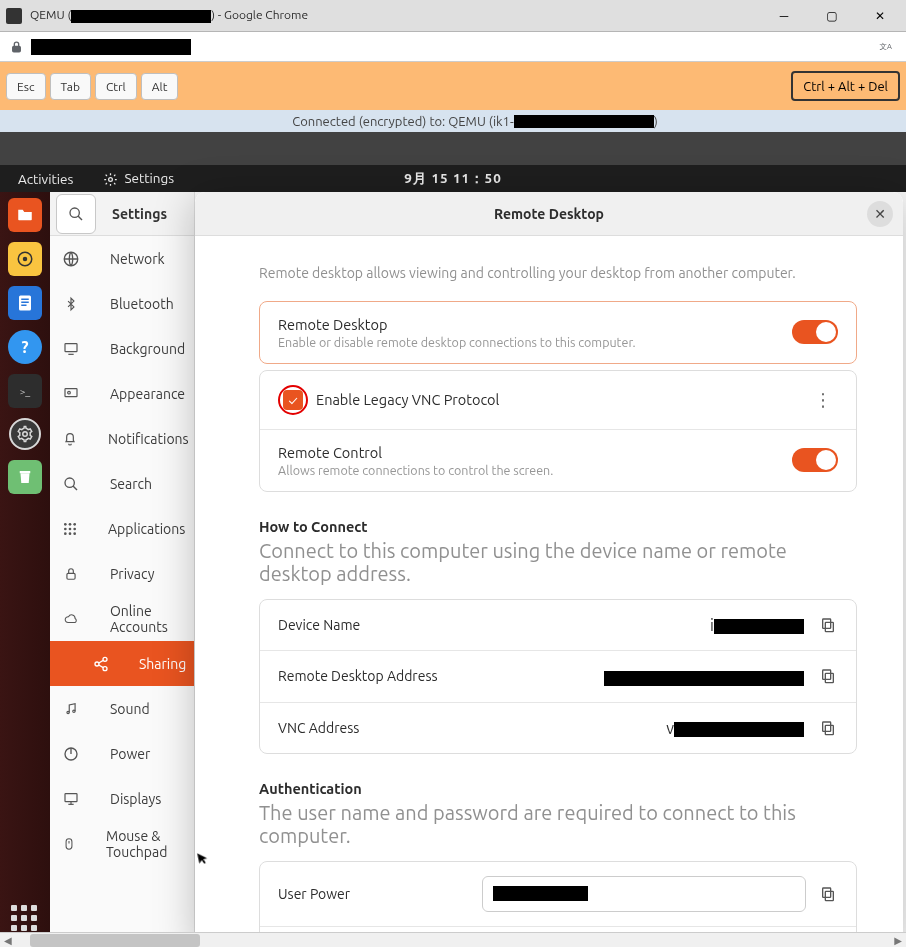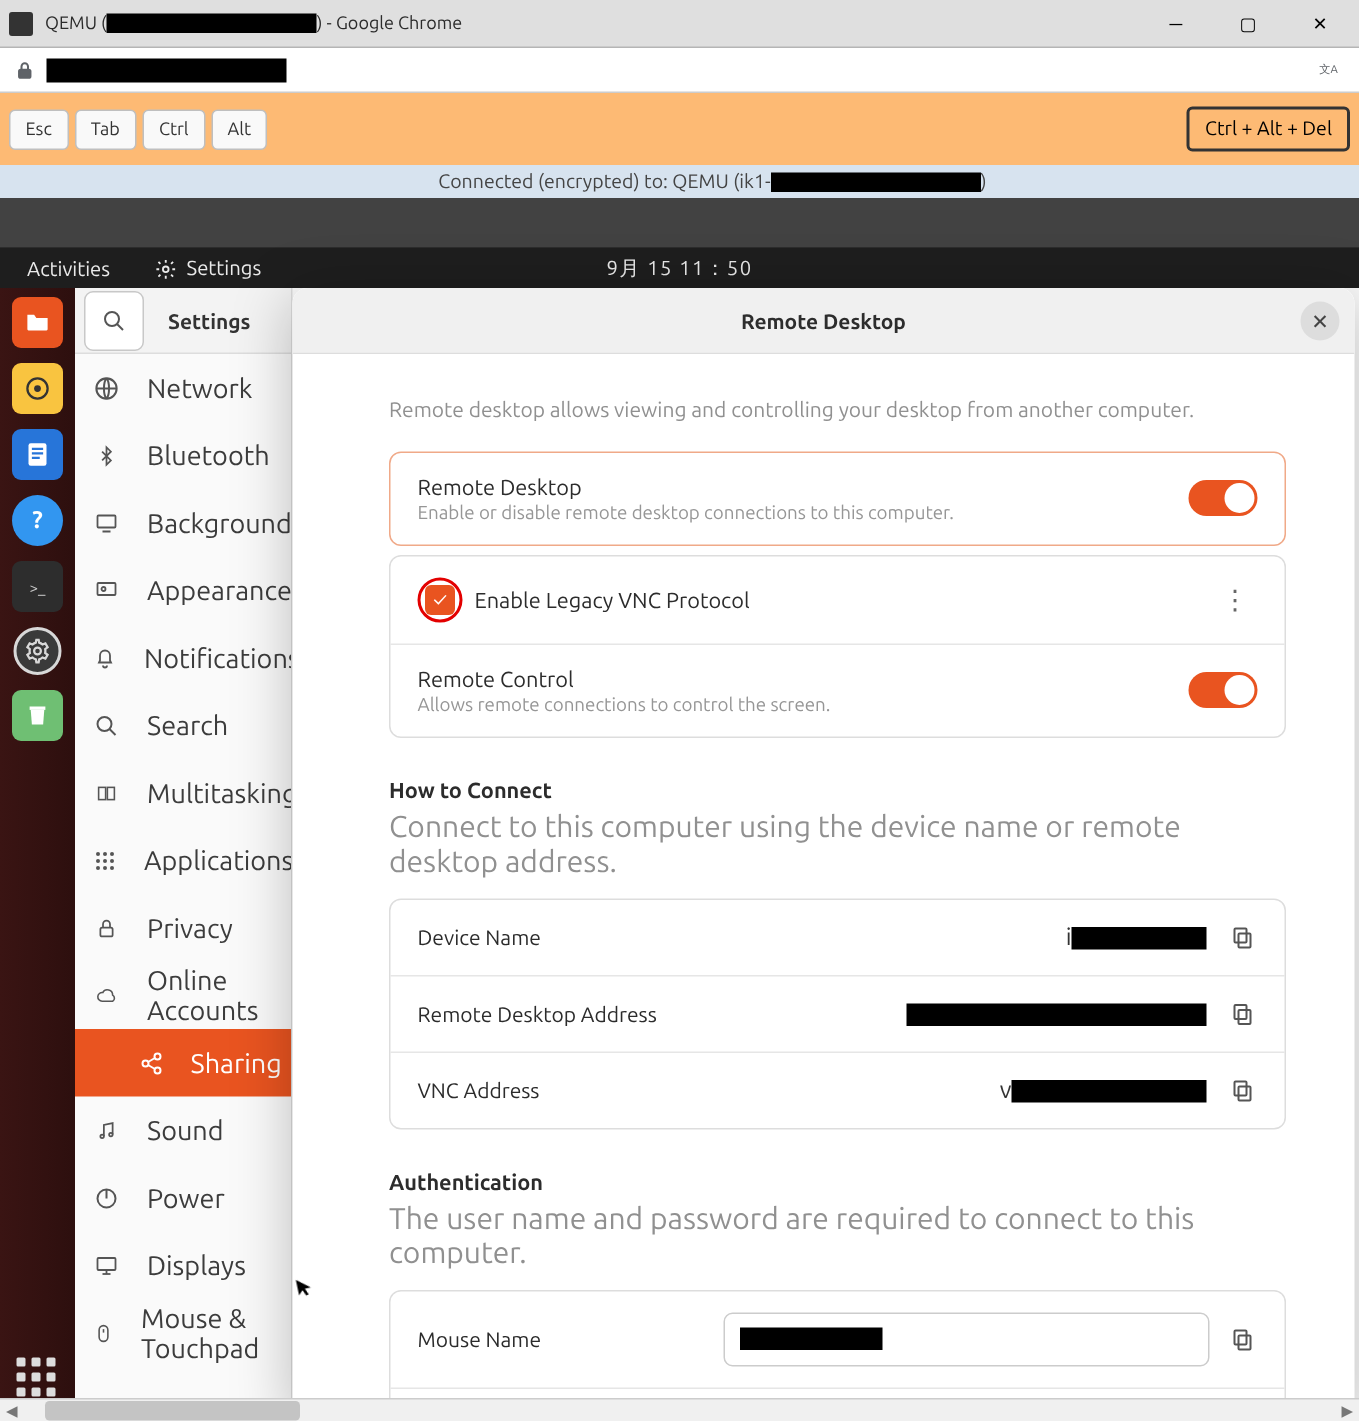--- a/index.html
+++ b/index.html
@@ -18,40 +18,40 @@
 .novnc-btn{background:#f9f9f9;border:1px solid #bfbfbf;border-radius:4px;padding:6px 10px;font-size:12px;color:#333;}
 .novnc-toolbar .spacer{flex:1;}
 .novnc-cad{border:2px solid #333;border-radius:4px;padding:6px 10px;font-size:13px;background:transparent;}
 .novnc-status{height:22px;background:#d7e3ef;color:#444;font-size:13px;display:flex;align-items:center;justify-content:center;padding-left:44px;}
 .novnc-status .redact{display:inline-block;width:140px;height:13px;background:#000;vertical-align:middle;}
 .vnc-area{position:relative;height:815px;background:#333;}
 .grey-band{height:33px;background:#424242;}
 .topbar{height:27px;background:#1e1e1e;color:#eaeaea;display:flex;align-items:center;font-size:13.5px;padding-left:18px;}
 .topbar-item{margin-right:30px;}
 .gear-ic{display:inline-block;margin-right:6px;vertical-align:middle;}
-.topbar-clock{position:absolute;left:50%;transform:translateX(-50%);letter-spacing:1px;}
+.topbar-clock{position:absolute;left:50%;transform:translateX(-50%);letter-spacing:1px;font-weight:bold;}
 .desktop{position:absolute;top:60px;left:0;right:0;bottom:0;display:flex;}
 .dock{width:50px;background:linear-gradient(to right,#3a1413,#2d0f0e);display:flex;flex-direction:column;align-items:center;padding-top:6px;gap:10px;}
 .dock-ic{width:34px;height:34px;border-radius:6px;display:flex;align-items:center;justify-content:center;color:#fff;}
 .dock-files{background:#e95420;}
 .dock-rythm{background:#f9c440;}
 .dock-doc{background:#2775d9;}
 .dock-help{background:#3296f0;border-radius:50%;color:#fff;font-weight:bold;}
 .dock-term{background:#2d2d2d;color:#ccc;font-size:10px;}
 .dock-gear{background:#3a3a3a;border:2px solid #d8d8d8;border-radius:50%;width:32px;height:32px;}
 .dock-trash{background:#6fbf73;}
 .dock-apps{margin-top:auto;margin-bottom:14px;width:28px;height:28px;display:grid;grid-template-columns:repeat(3,6px);grid-template-rows:repeat(3,6px);gap:4px;}
 .dock-apps span{background:#ddd;border-radius:1px;}
 .settings-win{flex:1;display:flex;background:#fafafa;}
 .settings-sidebar{width:145px;background:#fafafa;border-right:1px solid #ddd;display:flex;flex-direction:column;}
 .settings-header{height:44px;display:flex;align-items:center;border-bottom:1px solid #ddd;background:#f3f3f3;}
 .search-btn{width:40px;height:40px;display:flex;align-items:center;justify-content:center;margin:0 6px;border:1px solid #c8c8c8;border-radius:6px;background:#fff;}
 .settings-title{font-weight:600;font-size:14px;color:#333;flex:1;text-align:left;padding-left:10px;}
 .side-list{flex:1;overflow-y:auto;}
-.side-item{height:45px;display:flex;align-items:center;padding:0 12px;gap:18px;font-size:18px;color:#3c3c3c;cursor:pointer;}
+.side-item{height:45px;display:flex;align-items:center;padding:0 12px;gap:30px;font-size:14px;color:#3c3c3c;cursor:pointer;}
 .side-item.active{background:#e95420;color:#fff;padding-left:43px;}
 .side-ic{width:18px;height:18px;display:flex;align-items:center;justify-content:center;color:#555;}
 .side-item.active .side-ic{color:#fff;}
 .dialog-overlay{position:absolute;top:60px;left:195px;width:708px;height:754px;background:#fff;border-radius:10px 10px 0 0;box-shadow:0 6px 40px rgba(0,0,0,.25);overflow:hidden;display:flex;flex-direction:column;}
 .dialog-head{height:44px;background:#f0f0f0;display:flex;align-items:center;justify-content:center;position:relative;border-bottom:1px solid #ddd;border-radius:10px 10px 0 0;}
 .dialog-title{font-weight:600;font-size:14px;color:#2d2d2d;}
 .dialog-close{position:absolute;right:10px;width:26px;height:26px;border-radius:50%;background:#ddd;display:flex;align-items:center;justify-content:center;font-size:14px;color:#444;}
 .dialog-body{flex:1;padding:28px 46px 0 64px;overflow-y:auto;color:#333;}
 .dialog-desc{color:#909090;font-size:14px;line-height:1.35;margin-bottom:18px;}
 .card{border:1px solid #ddd;border-radius:8px;margin-bottom:26px;}
@@ -256,29 +256,20 @@
               <span class="side-ic">
                 <svg width="16" height="16" viewBox="0 0 24 24" fill="none" stroke="currentColor" stroke-width="2">
                   <circle cx="10" cy="10" r="7"></circle>
                   <line x1="21" y1="21" x2="15" y2="15"></line>
                 </svg>
               </span>
               <span>Search</span>
             </div>
           <div class="side-item">
               <span class="side-ic">
-                <svg width="18" height="14" viewBox="0 0 24 24" fill="none" stroke="currentColor" stroke-width="1.8">
-                  <rect x="3" y="5" width="8" height="14"></rect>
-                  <rect x="13" y="5" width="8" height="14"></rect>
-                </svg>
-              </span>
-              <span>Multitasking</span>
-            </div>
-          <div class="side-item">
-              <span class="side-ic">
                 <svg width="16" height="16" viewBox="0 0 24 24" fill="currentColor">
                   <circle cx="5" cy="5" r="2"></circle>
                   <circle cx="12" cy="5" r="2"></circle>
                   <circle cx="19" cy="5" r="2"></circle>
                   <circle cx="5" cy="12" r="2"></circle>
                   <circle cx="12" cy="12" r="2"></circle>
                   <circle cx="19" cy="12" r="2"></circle>
                   <circle cx="5" cy="19" r="2"></circle>
                   <circle cx="12" cy="19" r="2"></circle>
                   <circle cx="19" cy="19" r="2"></circle>
@@ -427,21 +418,21 @@
                 <rect x="4" y="3" width="12" height="14" rx="1"></rect>
               </svg>
             </span>
         </div>
       </div>
 
       <div class="sec-head">Authentication</div>
       <div class="sec-sub">The user name and password are required to connect to this computer.</div>
       <div class="auth-card">
         <div class="auth-row">
-          <div class="auth-lbl">Mouse Name</div>
+          <div class="auth-lbl">User Power</div>
           <div class="auth-input">
               <span class="redact"></span>
             </div>
           <span class="copy-ic">
               <svg width="16" height="18" viewBox="0 0 24 24" fill="none" stroke="#555" stroke-width="2">
                 <rect x="8" y="8" width="12" height="14" rx="1"></rect>
                 <rect x="4" y="3" width="12" height="14" rx="1"></rect>
               </svg>
             </span>
         </div>

